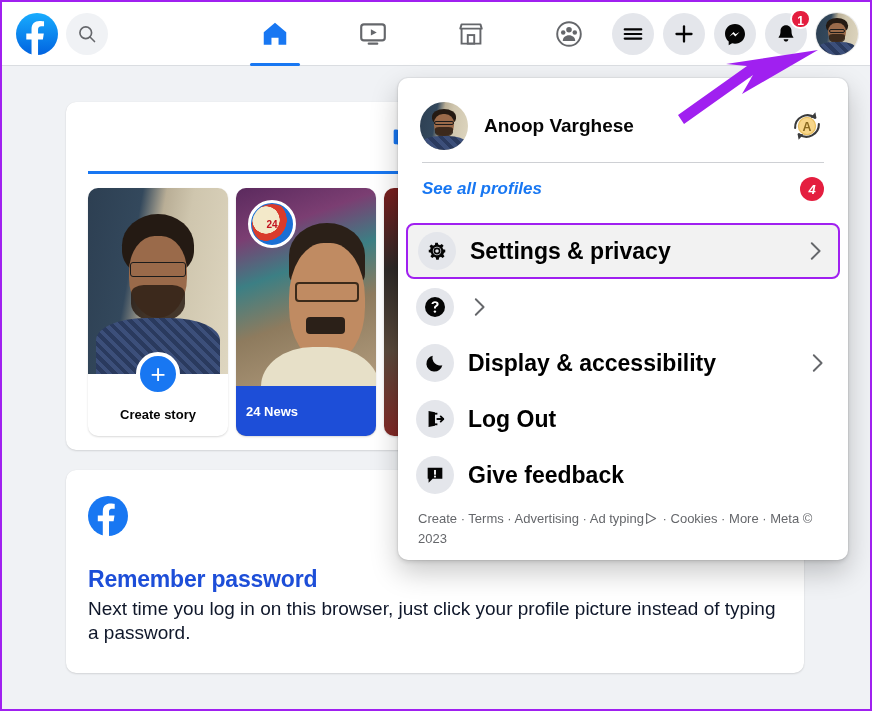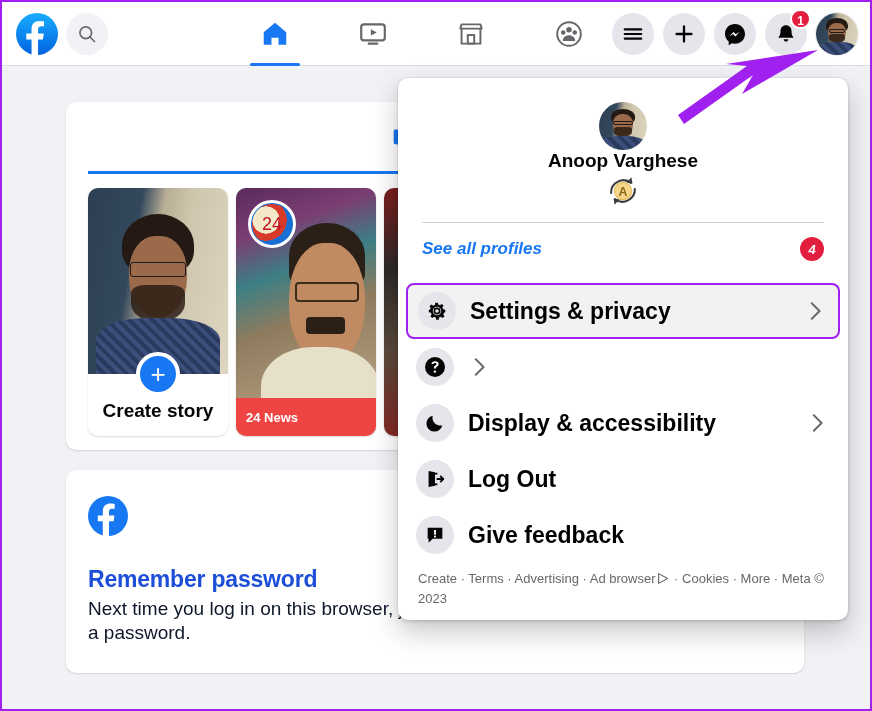--- a/index.html
+++ b/index.html
@@ -99,21 +99,21 @@
   .story-create { background: #fff; }
   .story-create .img { position: absolute; left:0; top:0; width:100%; height:186px; overflow:hidden; }
   .create-plus {
     position: absolute; left: 50%; top: 186px; transform: translate(-50%,-50%);
     width: 44px; height: 44px; border-radius: 50%; background: #1877f2;
     border: 4px solid #fff; display: flex; align-items: center; justify-content: center;
     color: #fff; font-size: 26px; line-height: 1; font-weight: 300;
   }
   .create-label {
     position: absolute; left: 0; right: 0; bottom: 14px; text-align: center;
-    font-size: 19px; font-weight: bold; color: #050505;
+    font-size: 13px; font-weight: bold; color: #050505;
   }
   .news-photo { position:absolute; inset:0;
     background: linear-gradient(160deg,#5b2a5e 0%,#7b3e72 18%,#3c7f84 34%,#8e7b5e 52%,#c8b090 100%); }
   .news-photo .nface { position:absolute; left:38%; top:22%; width:54%; height:48%;
                        background:#c08b62; border-radius:46%; }
   .news-photo .nhair { position:absolute; left:38%; top:14%; width:54%; height:26%;
                        background:#2b2018; border-radius:50% 50% 20% 20%; }
   .news-photo .nglass{ position:absolute; left:42%; top:38%; width:46%; height:8%;
                        border:2px solid #3b2a1a; border-radius:4px; }
   .news-photo .nmous { position:absolute; left:50%; top:52%; width:28%; height:7%;
@@ -121,42 +121,42 @@
   .news-photo .nshirt{ position:absolute; left:18%; bottom:0; width:84%; height:36%;
                        background:#e7e0c8; border-radius:44% 44% 0 0; }
   .story-logo {
     position: absolute; left: 12px; top: 12px; width: 48px; height: 48px;
     border-radius: 50%; background: #1a6fd4; border: 3px solid #fff;
     display: flex; align-items: center; justify-content: center; overflow: hidden;
   }
   .story-logo .inner { width: 40px; height: 40px; border-radius: 50%;
     background: radial-gradient(circle at 35% 40%, #f3e9c9 0 38%, #d93b2b 39% 58%, #1a6fd4 59%);
     display:flex; align-items:center; justify-content:center;
-    font-size: 18px; font-weight: normal; color: #c1121f; }
+    font-size: 10px; font-weight: bold; color: #c1121f; }
   .story-name {
-    position: absolute; left: 0; right: 0; bottom: 0; height: 38px;
-    background: #ef4444; color: #fff; font-size: 13px; font-weight: bold;
+    position: absolute; left: 0; right: 0; bottom: 0; height: 50px;
+    background: #1d4ed8; color: #fff; font-size: 13px; font-weight: bold;
     display: flex; align-items: center; padding-left: 10px;
   }
   .story-partial { background: linear-gradient(170deg,#7b1f1f 0%,#2e2a28 30%,#5a4a3c 60%,#8d2020 100%); }
 
   .remember-card { width: 738px; margin-top: 20px; padding: 26px 22px 28px 22px; }
   .remember-logo { width: 40px; height: 40px; }
   .remember-title { margin-top: 26px; font-size: 23px; font-weight: bold; color: #1d4ed8; letter-spacing: -.2px; }
   .remember-body { margin-top: 4px; font-size: 19px; color: #0f172a; line-height: 1.26; max-width: 700px; }
 
   
   .menu {
     position: absolute; right: 22px; top: 76px; width: 450px;
     background: #fff; border-radius: 10px;
     box-shadow: 0 12px 28px rgba(0,0,0,.22), 0 2px 4px rgba(0,0,0,.12), 0 0 0 1px rgba(0,0,0,.04);
     padding: 8px 8px 10px 8px; z-index: 20;
   }
   .menu-profile-card { padding: 10px 8px 0 8px; }
-  .profile-row { display: flex; align-items: center; padding: 6px 6px 10px 6px; cursor: pointer; flex-direction: column; }
+  .profile-row { display: flex; align-items: center; gap: 16px; padding: 6px 6px 10px 6px; cursor: pointer; }
   .profile-pic { width: 48px; height: 48px; border-radius: 50%; overflow: hidden; flex: none; }
   .profile-name { font-size: 19px; font-weight: bold; color: #050505; flex: 1; }
   .switch-ring { width: 38px; height: 38px; flex: none; }
   .menu-sep { height: 1px; background: #ced0d4; margin: 2px 8px 0 8px; }
   .see-all-row {
     display: flex; align-items: center; padding: 14px 8px 14px 8px; cursor: pointer; font-style: italic;
   }
   .see-all-link { flex: 1; color: #1877f2; font-size: 17px; font-weight: bold; }
   .see-all-badge {
     min-width: 24px; height: 24px; padding: 0 6px; border-radius: 12px;
@@ -435,21 +435,21 @@
             <path d="M4 4h16v12H9.5L5 20.5V16H4z" fill="#050505"></path>
             <rect x="11" y="6.5" width="2" height="5.2" fill="#fff"></rect>
             <rect x="11" y="12.7" width="2" height="2" fill="#fff"></rect>
           </svg>
         </span>
         <span class="mi-label">Give feedback</span>
       </div>
     </div>
 
     <div class="menu-footer">
-      <a>Create</a><span> · </span><a>Terms</a><span> · </span><a>Advertising</a><span> · </span><a>Ad browser</a><svg class="adchoice-ico" width="13" height="13" viewBox="0 0 16 16">
+      <a>Create</a><span> · </span><a>Terms</a><span> · </span><a>Advertising</a><span> · </span><a>Ad typing</a><svg class="adchoice-ico" width="13" height="13" viewBox="0 0 16 16">
           <path d="M2 2v12l11-6z" fill="none" stroke="#65676b" stroke-width="1.4" stroke-linejoin="round"></path>
         </svg><span> · </span><a>Cookies</a><span> · </span><a>More</a><span> · </span><span>Meta © 2023</span>
     </div>
   </div>
 
   <svg class="arrow-anno" viewBox="0 0 872 711">
     <g fill="#a020f0">
       <path d="M816 48 L740 92 L751 73 L682 122 L676 113 L745 64 L724 62 Z"></path>
     </g>
   </svg>

